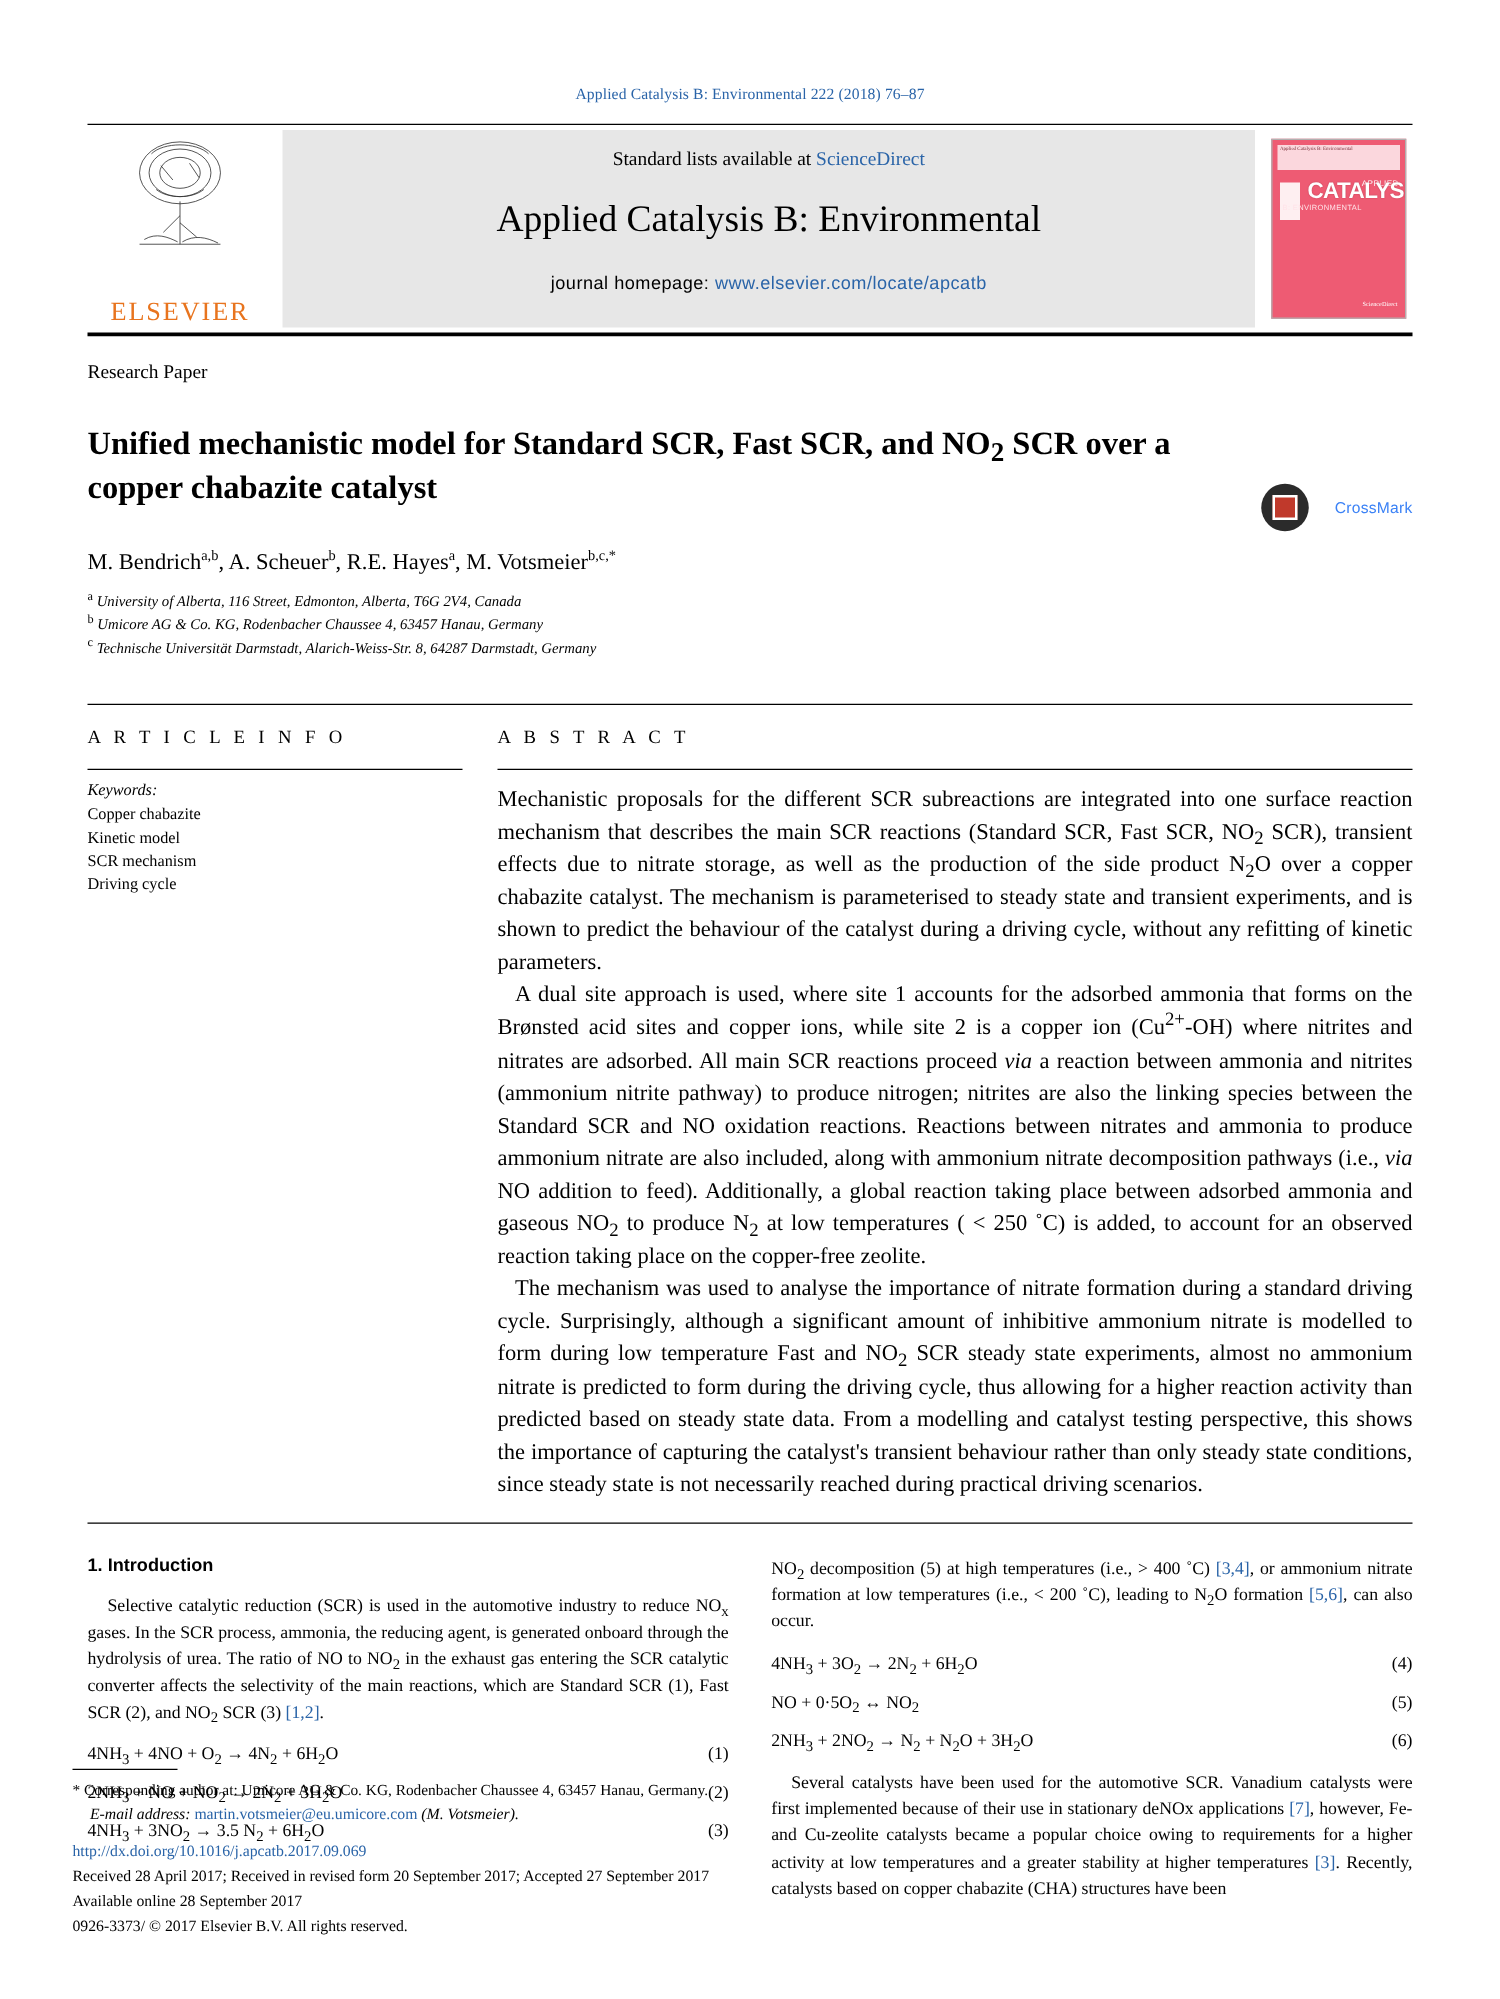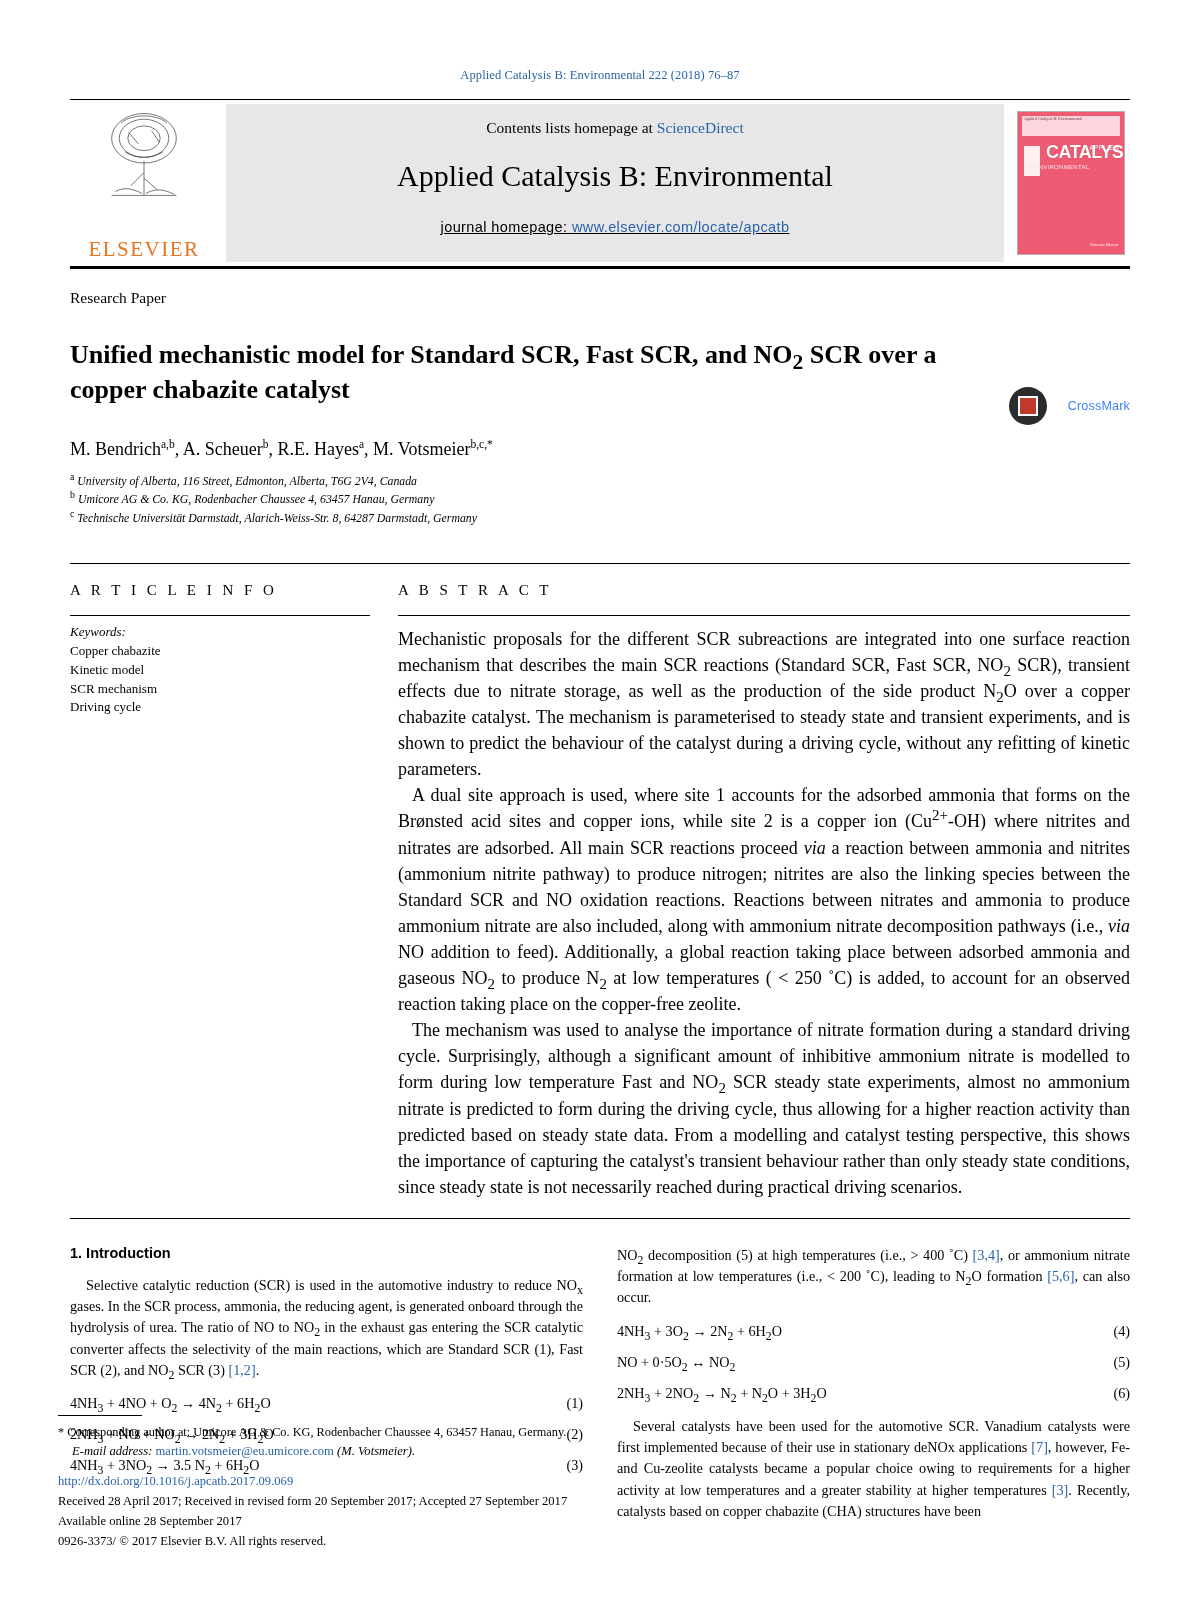--- a/index.html
+++ b/index.html
@@ -82,21 +82,20 @@
   .journal-title {
     font-size: 30px;
     margin: 22px 0 26px 0;
     font-family: "Liberation Serif", serif;
   }
   .homepage-line {
     font-family: "Liberation Sans", sans-serif;
     font-size: 14.5px;
     letter-spacing: 0.4px;
     margin-bottom: 18px;
-    text-decoration: underline;
   }
   .homepage-line a { color: #2a64a8; text-decoration: none; }
   .cover {
     width: 118px;
     flex: 0 0 118px;
     display: flex;
     align-items: center;
     justify-content: center;
   }
   .cover-img {
@@ -355,21 +354,21 @@
           <path d="M30 20 C40 10, 68 10, 78 20"></path>
           <path d="M34 50 C44 58, 64 58, 74 50"></path>
           <path d="M38 30 L48 42 M62 28 L70 40"></path>
         </g>
       </svg>
       <div class="elsevier-word">ELSEVIER</div>
     </div>
 
     <div class="journal-band">
       <div class="contents-line">
-        <span>Contents lists homepage at </span><a href="#">ScienceDirect</a>
+        <span>Standard lists available at </span><a href="#">ScienceDirect</a>
       </div>
       <div class="journal-title">Applied Catalysis B: Environmental</div>
       <div class="homepage-line">
         <span>journal homepage: </span><a href="#">www.elsevier.com/locate/apcatb</a>
       </div>
     </div>
 
     <div class="cover">
       <div class="cover-img">
         <div class="cover-top">

